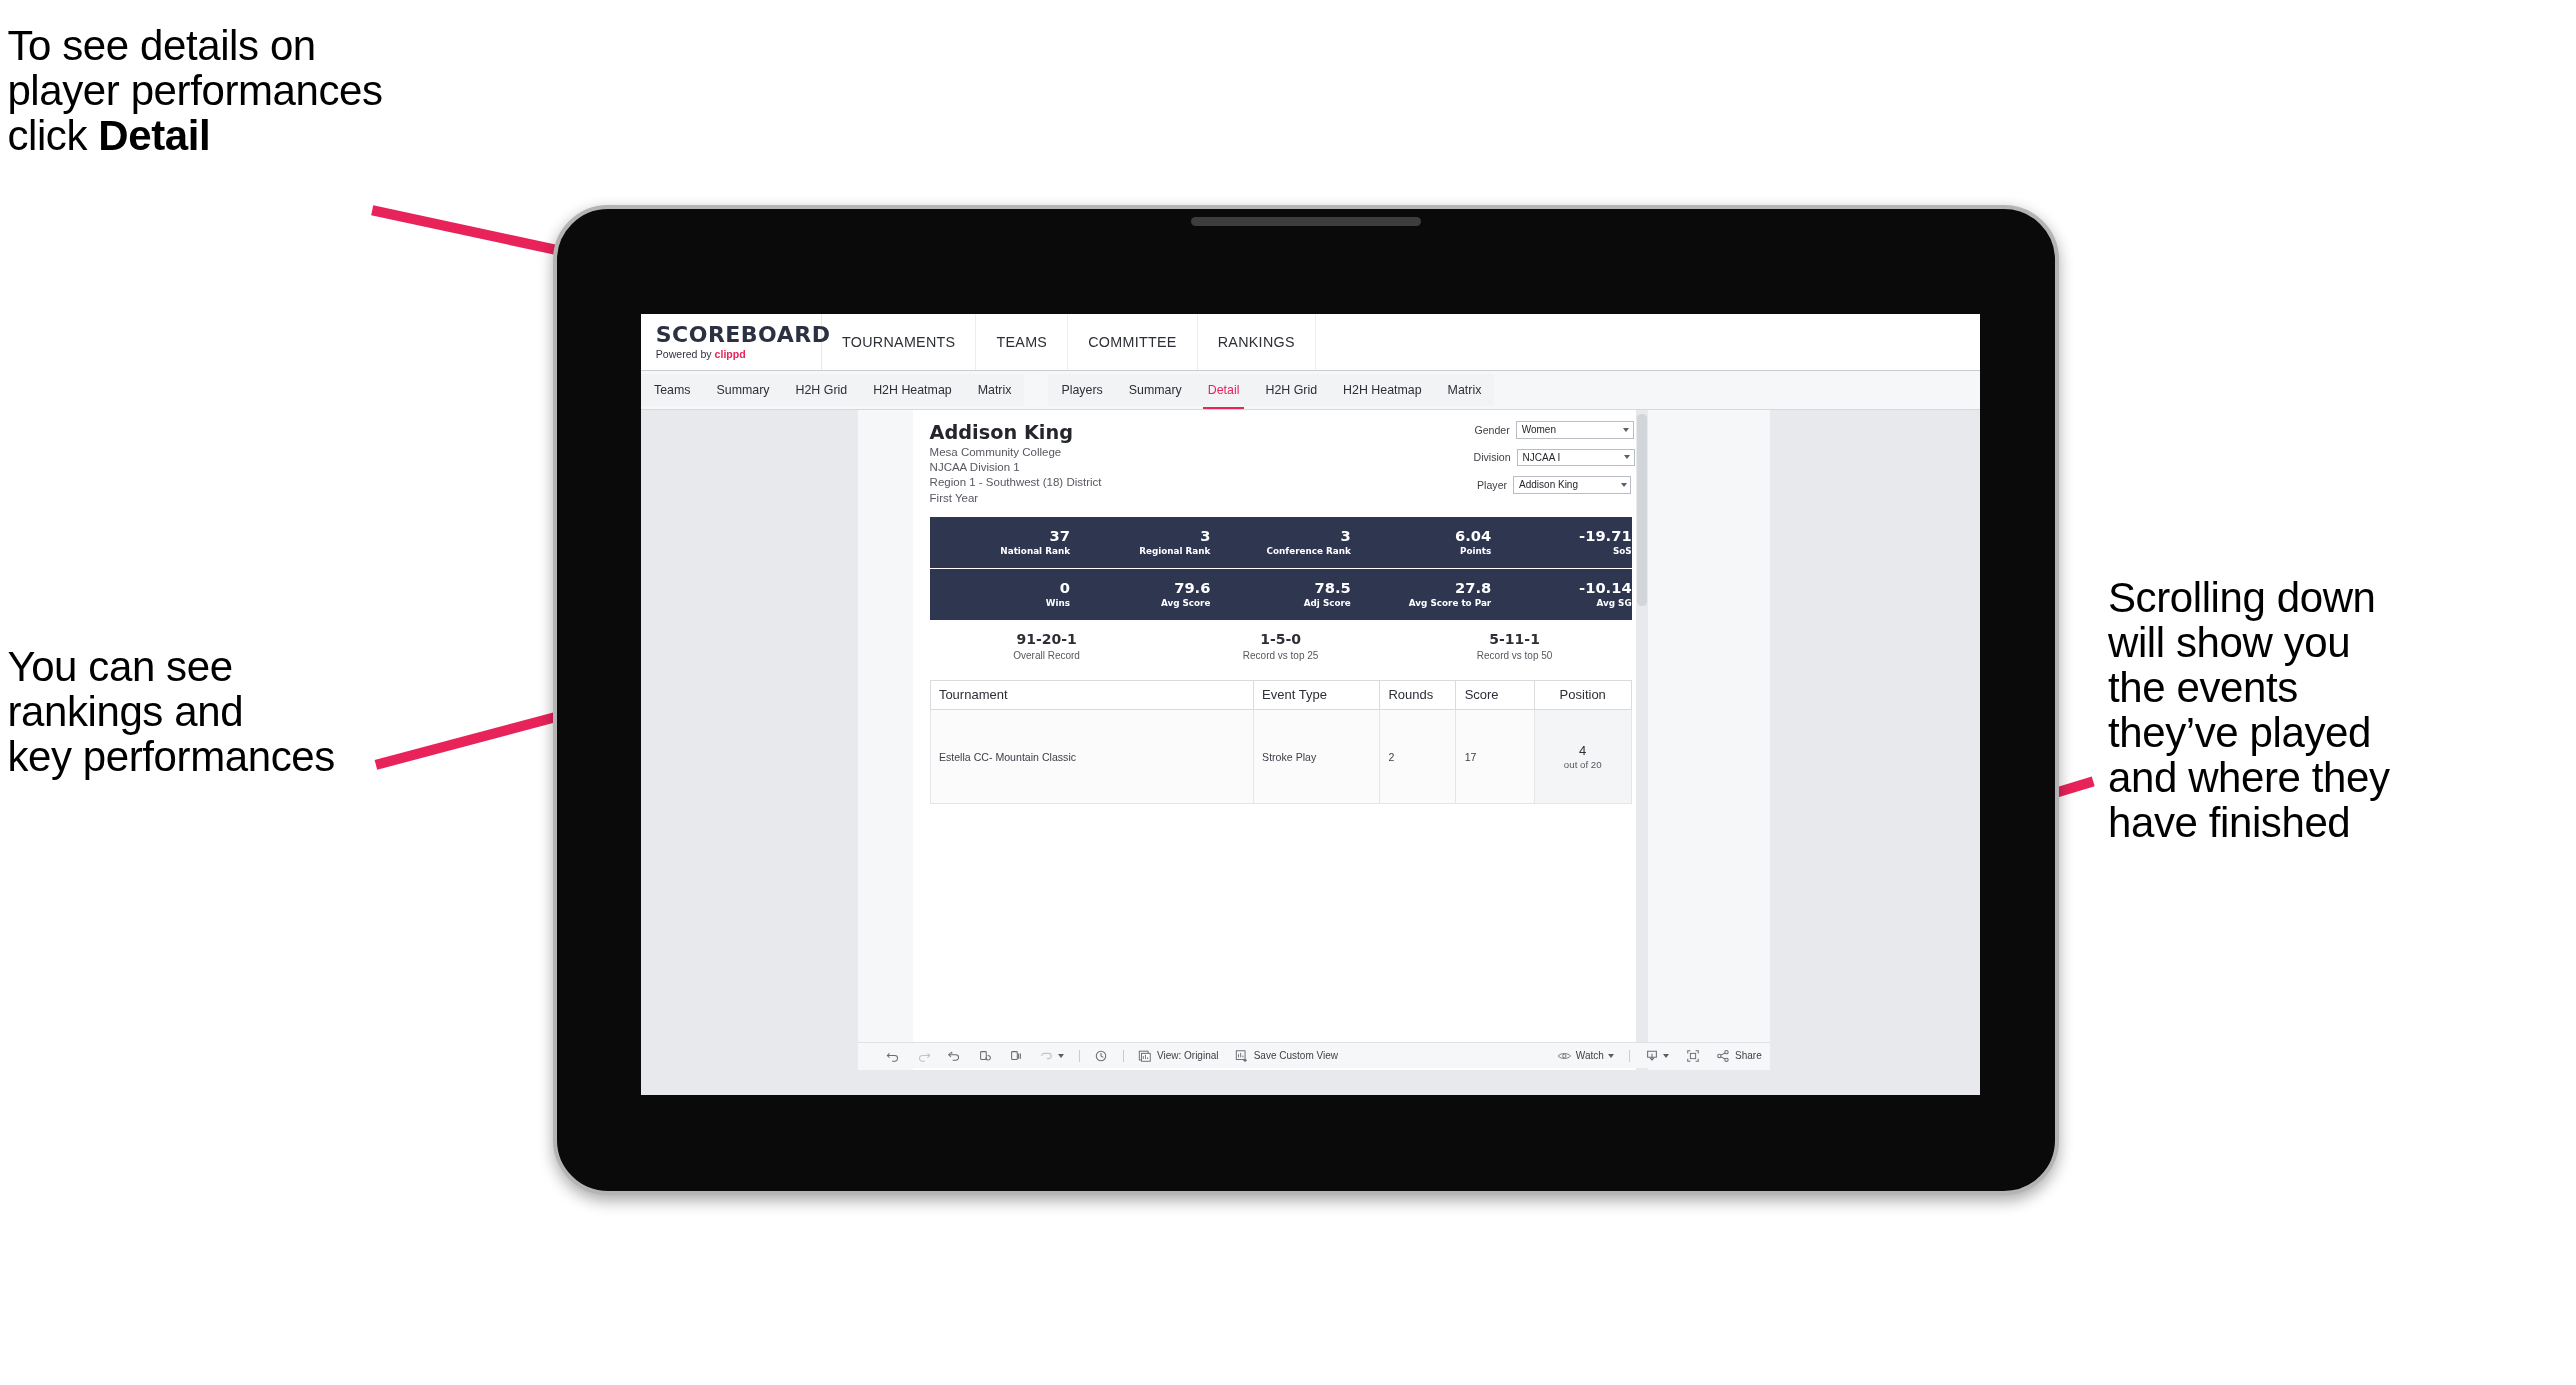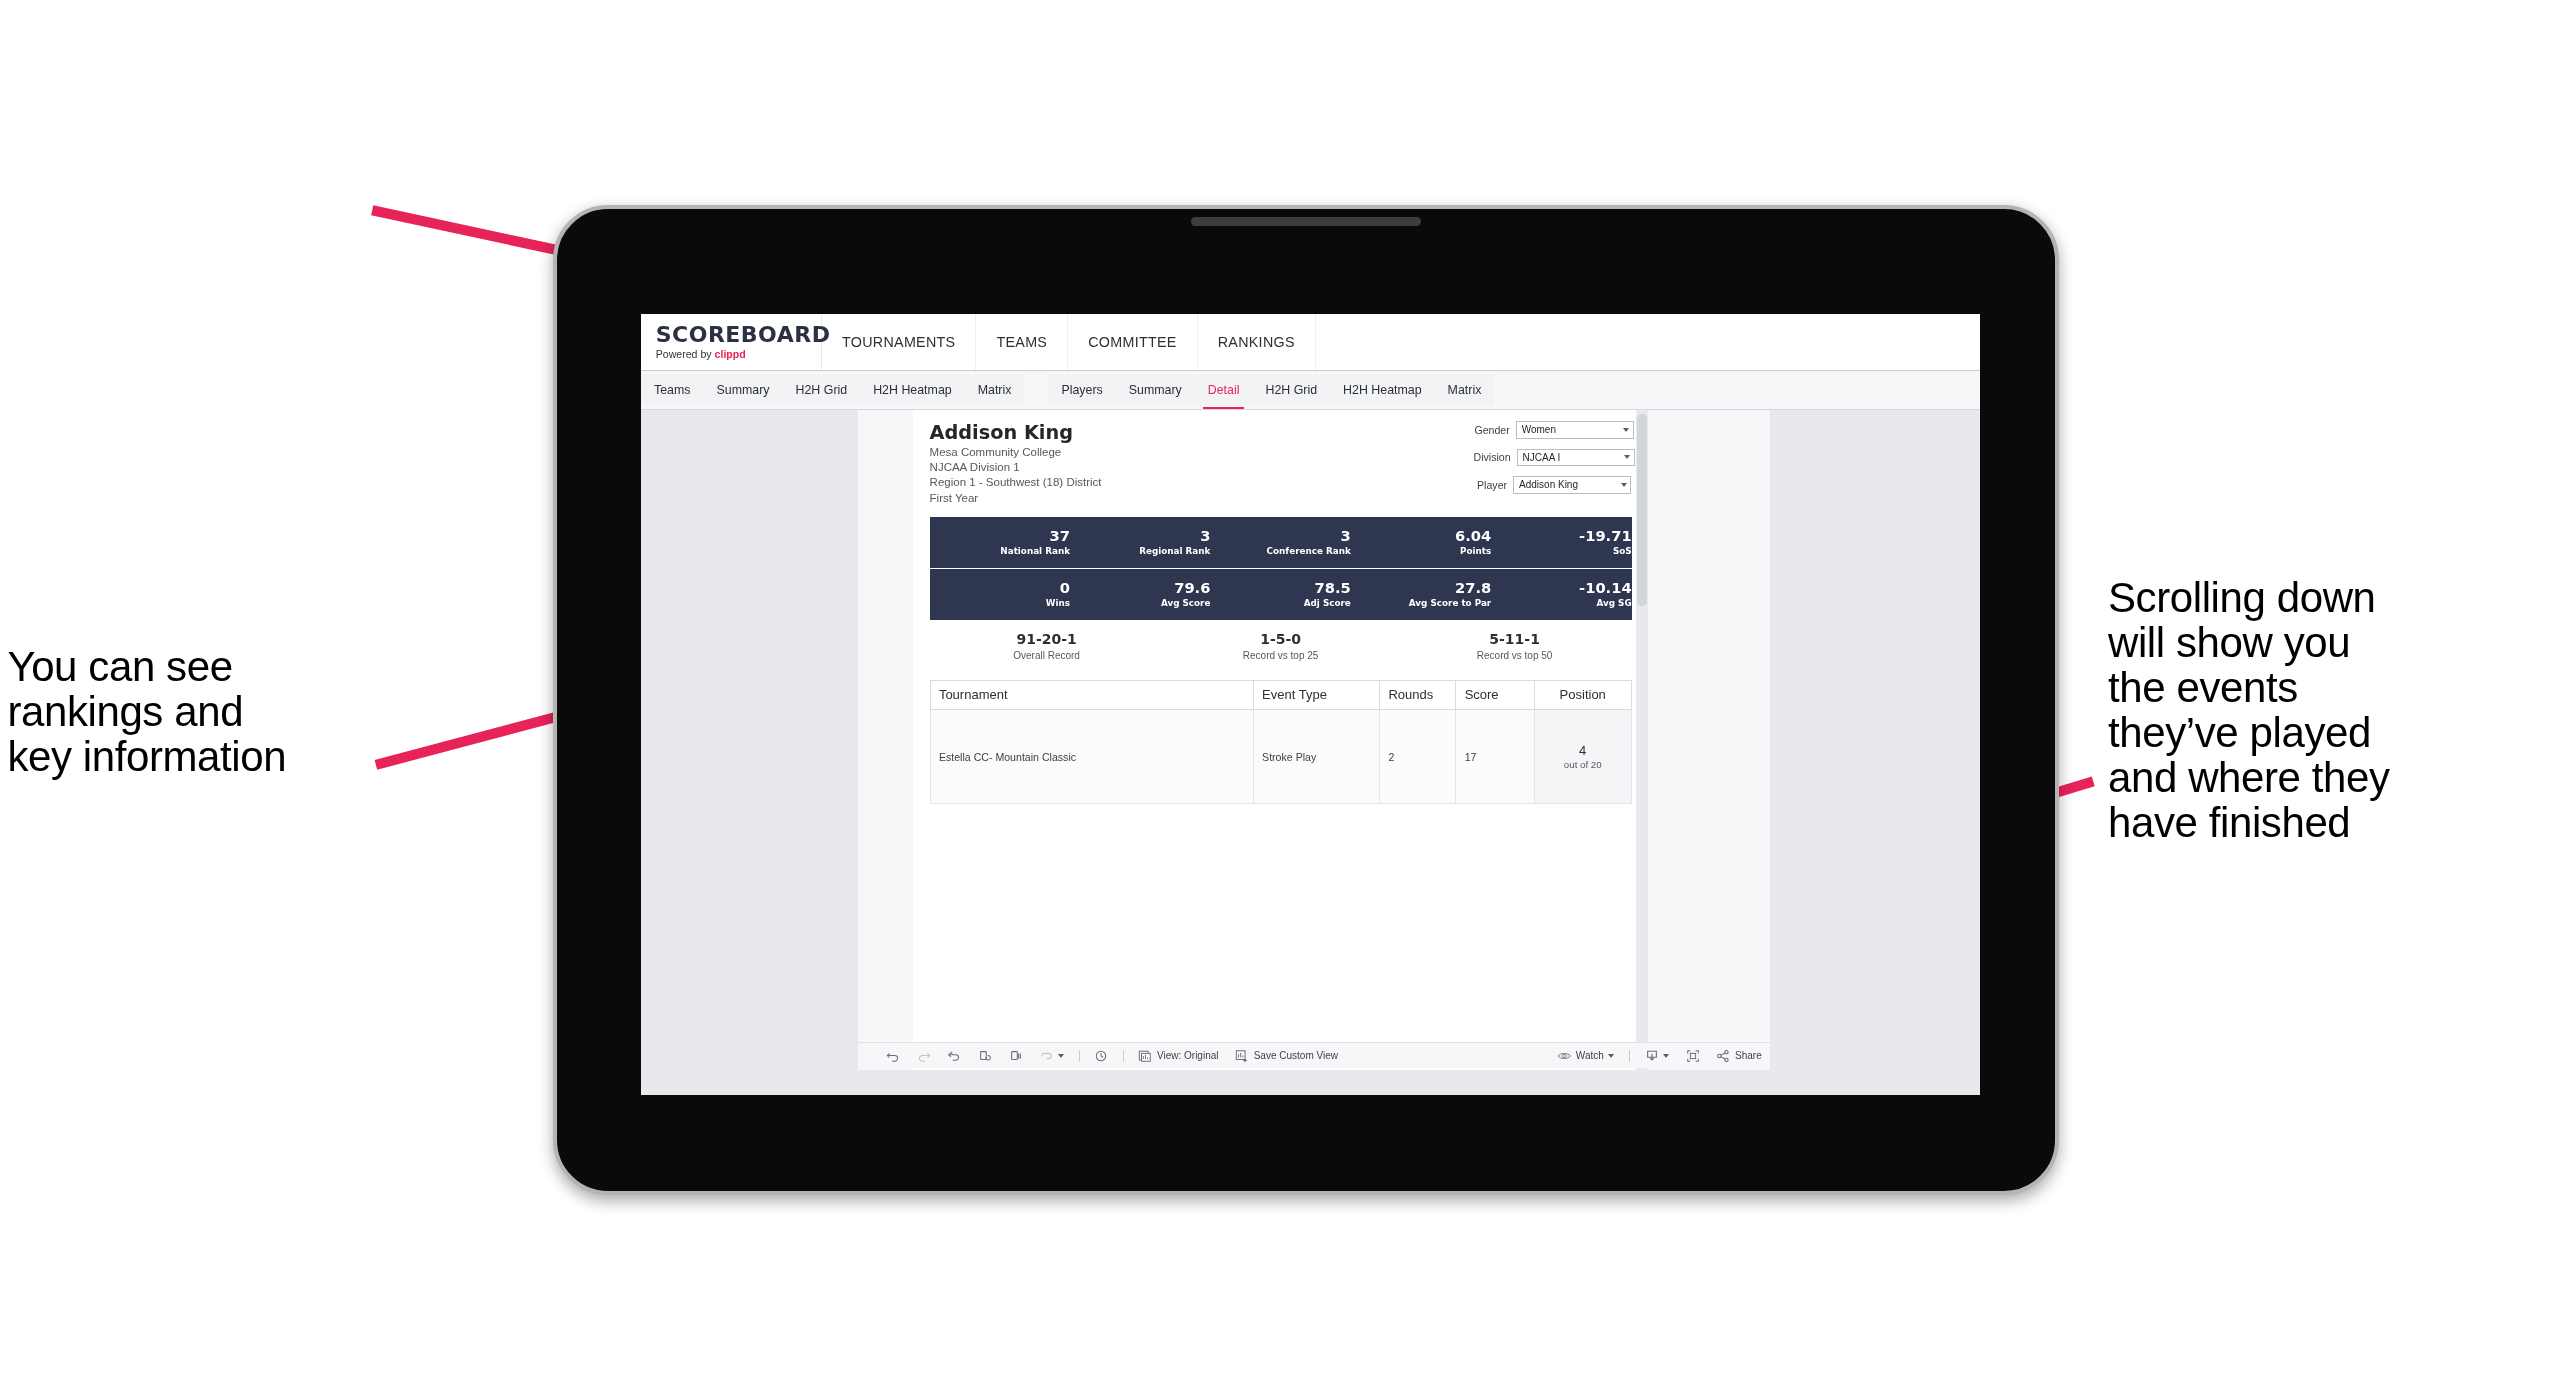--- a/index.html
+++ b/index.html
@@ -352,24 +352,27 @@
     border-left: 3.2px solid transparent;
     border-right: 3.2px solid transparent;
     border-top: 4.1px solid #5a5d64;
   }
 </style>
 </head>
 <body>
 
 <div id="stage">
 
+  <div class="annot" id="annot-detail"><span>To see details on
+player performances
+click </span><b>Detail</b></div>
 
   <div class="annot" id="annot-rankings">You can see
 rankings and
-key information</div>
+key performances</div>
 
   <div class="annot" id="annot-scroll">Scrolling down
 will show you
 the events
 they’ve played
 and where they
 have finished</div>
 
   <svg id="arrows" viewBox="0 0 2796 1504">
     <defs>

